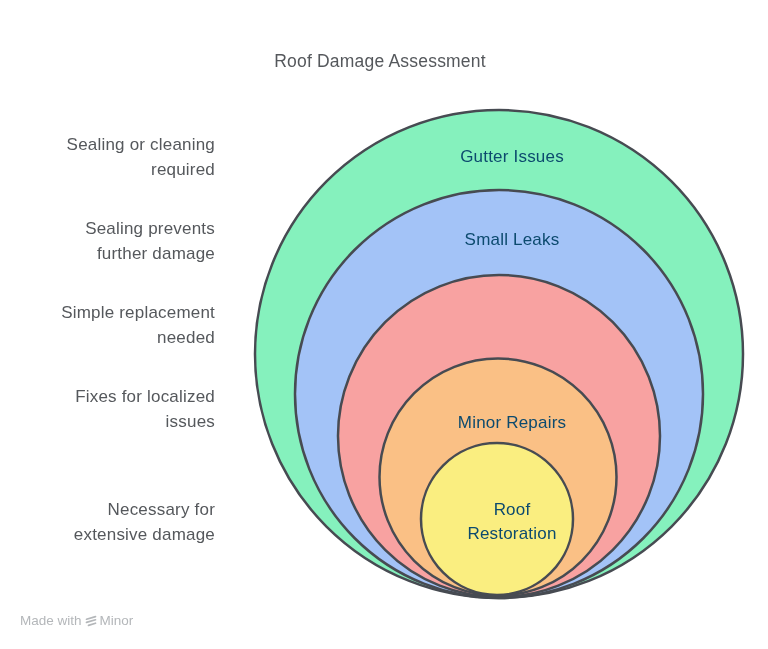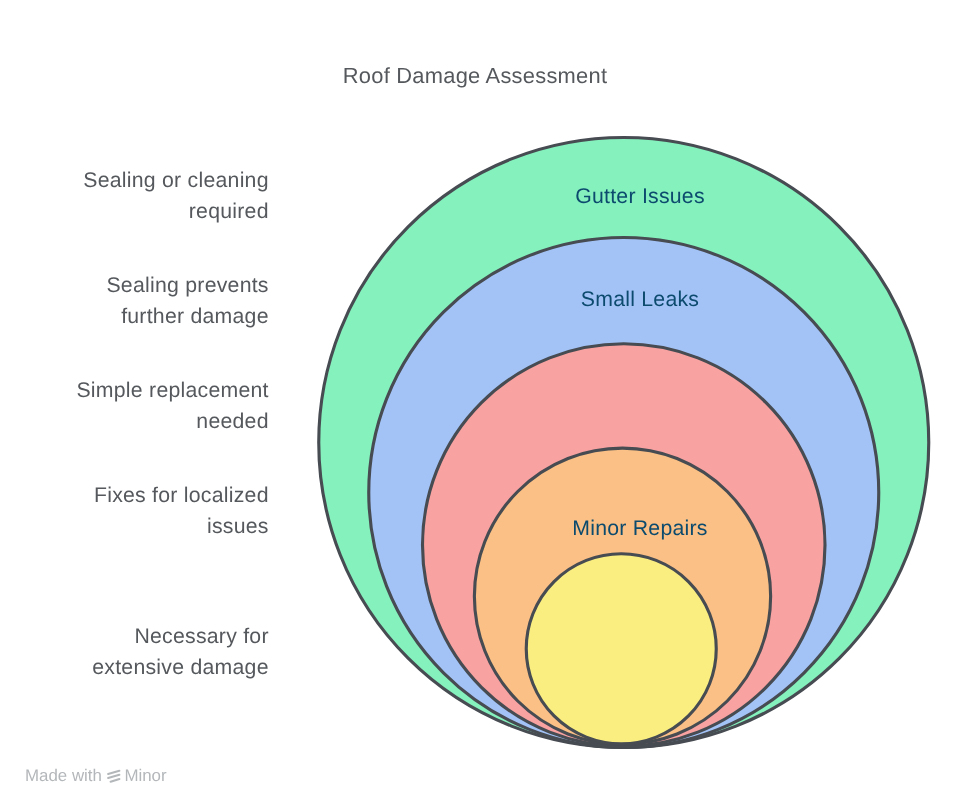--- a/index.html
+++ b/index.html
@@ -62,20 +62,21 @@
     <circle cx="499" cy="354" r="244" stroke="#474B52" stroke-width="2.5" fill="#85F1BD"></circle>
     <circle cx="499" cy="394" r="204" stroke="#474B52" stroke-width="2.5" fill="#A3C3F7"></circle>
     <circle cx="499" cy="436" r="161" stroke="#474B52" stroke-width="2.5" fill="#F8A2A1"></circle>
     <circle cx="498" cy="477" r="118.5" stroke="#474B52" stroke-width="2.5" fill="#FAC085"></circle>
     <circle cx="497" cy="519" r="76" stroke="#474B52" stroke-width="2.5" fill="#FAEE80"></circle>
   </svg>
 
   <div class="ring-label rl-1">Gutter Issues</div>
   <div class="ring-label rl-2">Small Leaks</div>
   <div class="ring-label rl-4">Minor Repairs</div>
+  <div class="ring-label wrap rl-5">Roof Restoration</div>
 
   <div class="desc d-1">
     <div>Sealing or cleaning</div>
     <div>required</div>
   </div>
   <div class="desc d-2">
     <div>Sealing prevents</div>
     <div>further damage</div>
   </div>
   <div class="desc d-3">

